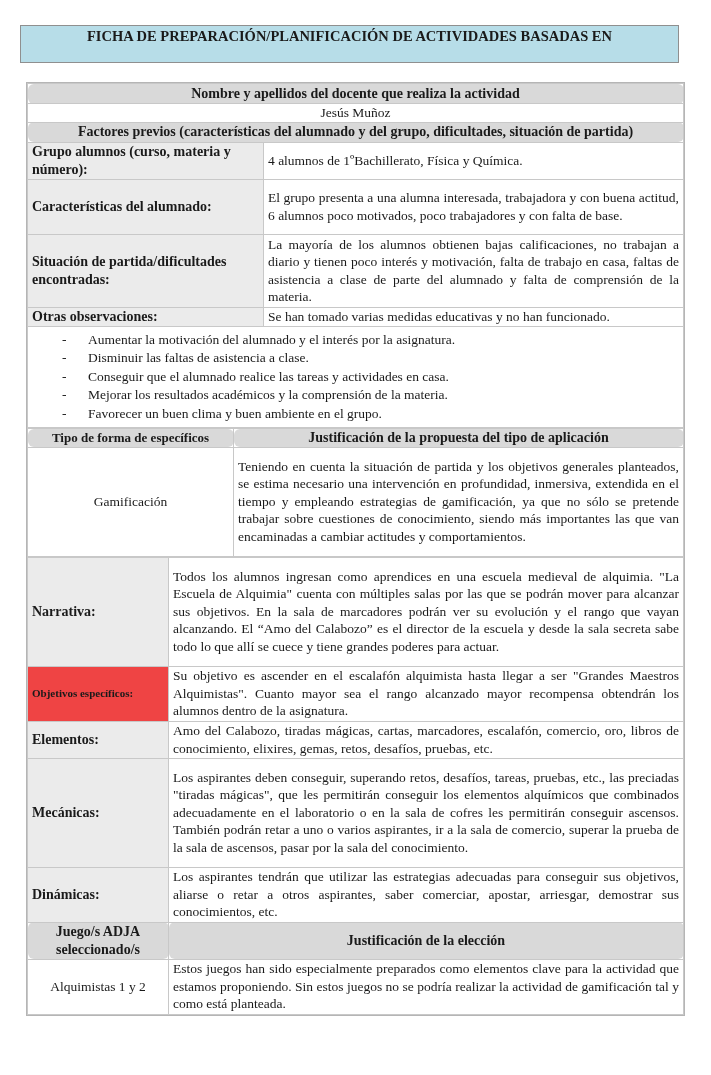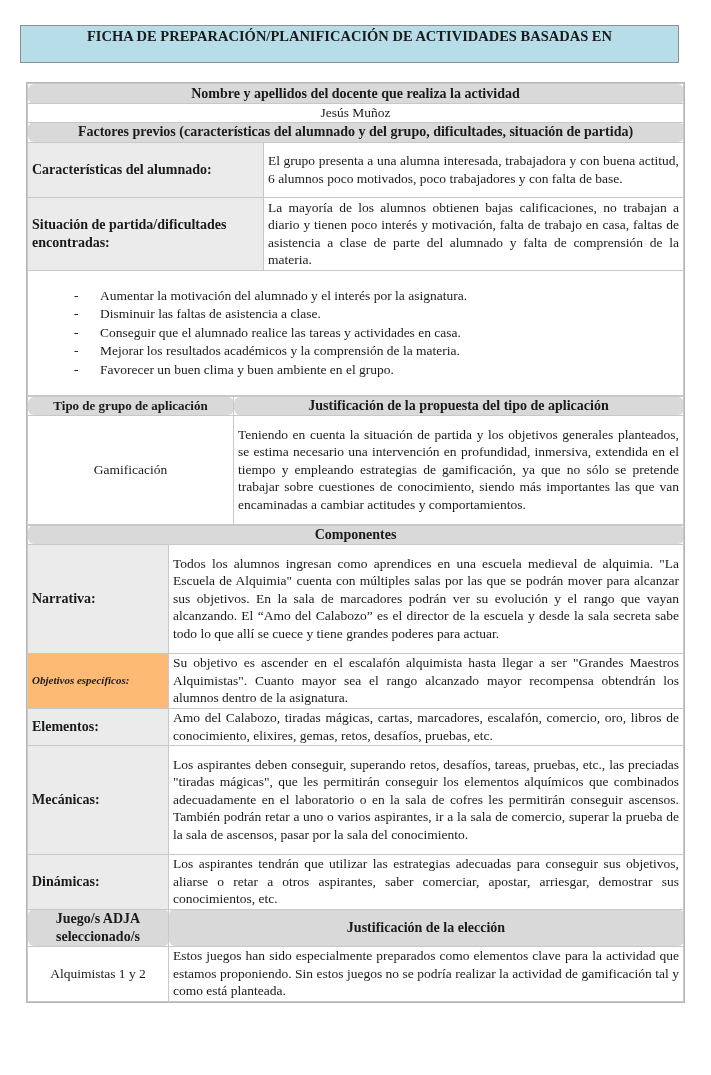--- a/index.html
+++ b/index.html
@@ -15,21 +15,21 @@
     padding-top: 2px;
   }
   .doc {
     position: absolute; left: 26px; top: 82px; width: 659px;
     border: 1px solid #b5b5b5; box-sizing: border-box;
   }
   table { border-collapse: collapse; width: 100%; table-layout: fixed; }
   td { border: 1px solid #c8c8c8; padding: 0 4px; font-size: 13.5px; line-height: 17.5px; vertical-align: middle; }
   .hdr { background: #d9d9d9; font-weight: bold; text-align: center; font-size: 14px; border-radius: 6px; }
   .lbl { background: #ebebeb; font-weight: bold; font-size: 14px; line-height: 18px; }
-  .lbl-small { background: #fdba74; font-weight: bold; font-size: 11px; font-style: italic; }
+  .lbl-small { background: #ef4444; font-weight: bold; font-size: 11px; }
   .val { background: #ffffff; text-align: justify; }
   .center { text-align: center; border-radius: 8px; }
   .plain { background: #ffffff; }
   ul.obj { margin: 0; padding: 0 0 0 30px; list-style: none; }
   ul.obj li { position: relative; padding-left: 26px; line-height: 18.5px; font-size: 13.5px; }
   ul.obj li::before { content: "-"; position: absolute; left: 0; }
 </style>
 </head>
 <body>
 
@@ -48,67 +48,72 @@
         <tr>
           <td colspan="2" class="hdr" style="height:19px">Nombre y apellidos del docente que realiza la actividad</td>
         </tr>
     <tr>
           <td colspan="2" class="plain center" style="height:16px">Jesús Muñoz</td>
         </tr>
     <tr>
           <td colspan="2" class="hdr" style="height:19px">Factores previos (características del alumnado y del grupo, dificultades, situación de partida)</td>
         </tr>
     <tr>
+      <td class="lbl" style="height:36px">Grupo alumnos (curso, materia y número):</td>
+      <td class="val">4 alumnos de 1ºBachillerato, Física y Química.</td>
+    </tr>
+    <tr>
       <td class="lbl" style="height:54px">Características del alumnado:</td>
       <td class="val">El grupo presenta a una alumna interesada, trabajadora y con buena actitud, 6 alumnos poco motivados, poco trabajadores y con falta de base.</td>
     </tr>
     <tr>
       <td class="lbl" style="height:72px">Situación de partida/dificultades encontradas:</td>
       <td class="val">La mayoría de los alumnos obtienen bajas calificaciones, no trabajan a diario y tienen poco interés y motivación, falta de trabajo en casa, faltas de asistencia a clase de parte del alumnado y falta de comprensión de la materia.</td>
     </tr>
     <tr>
-      <td colspan="2" class="plain" style="height:92px;padding:16px">
+      <td class="lbl" style="height:17px">Otras observaciones:</td>
+      <td class="val">Se han tomado varias medidas educativas y no han funcionado.</td>
+    </tr>
+    <tr>
+      <td colspan="2" class="plain" style="height:92px;padding:4px">
         <ul class="obj">
           <li>Aumentar la motivación del alumnado y el interés por la asignatura.</li>
           <li>Disminuir las faltas de asistencia a clase.</li>
           <li>Conseguir que el alumnado realice las tareas y actividades en casa.</li>
           <li>Mejorar los resultados académicos y la comprensión de la materia.</li>
           <li>Favorecer un buen clima y buen ambiente en el grupo.</li>
         </ul>
       </td>
     </tr>
   </tbody>
     </table>
 
   <table>
     <colgroup>
         <col style="width:206px">
         <col>
       </colgroup>
     <tbody>
         <tr>
-      <td class="hdr" style="height:17px;font-size:13px">Tipo de grupo de aplicación</td>
+      <td class="hdr" style="height:17px;font-size:13px">Tipo de forma de específicos</td>
       <td class="hdr">Justificación de la propuesta del tipo de aplicación</td>
     </tr>
     <tr>
       <td class="plain center" style="height:108px">Gamificación</td>
       <td class="val">Teniendo en cuenta la situación de partida y los objetivos generales planteados, se estima necesario una intervención en profundidad, inmersiva, extendida en el tiempo y empleando estrategias de gamificación, ya que no sólo se pretende trabajar sobre cuestiones de conocimiento, siendo más importantes las que van encaminadas a cambiar actitudes y comportamientos.</td>
     </tr>
   </tbody>
     </table>
 
   <table>
     <colgroup>
         <col style="width:141px">
         <col>
       </colgroup>
     <tbody>
-        <tr>
-          <td colspan="2" class="hdr" style="height:18px">Componentes</td>
-        </tr>
     <tr>
       <td class="lbl" style="height:108px">Narrativa:</td>
       <td class="val">Todos los alumnos ingresan como aprendices en una escuela medieval de alquimia. "La Escuela de Alquimia" cuenta con múltiples salas por las que se podrán mover para alcanzar sus objetivos. En la sala de marcadores podrán ver su evolución y el rango que vayan alcanzando. El “Amo del Calabozo” es el director de la escuela y desde la sala secreta sabe todo lo que allí se cuece y tiene grandes poderes para actuar.</td>
     </tr>
     <tr>
       <td class="lbl-small" style="height:54px">Objetivos específicos:</td>
       <td class="val">Su objetivo es ascender en el escalafón alquimista hasta llegar a ser "Grandes Maestros Alquimistas". Cuanto mayor sea el rango alcanzado mayor recompensa obtendrán los alumnos dentro de la asignatura.</td>
     </tr>
     <tr>
       <td class="lbl" style="height:36px">Elementos:</td>

